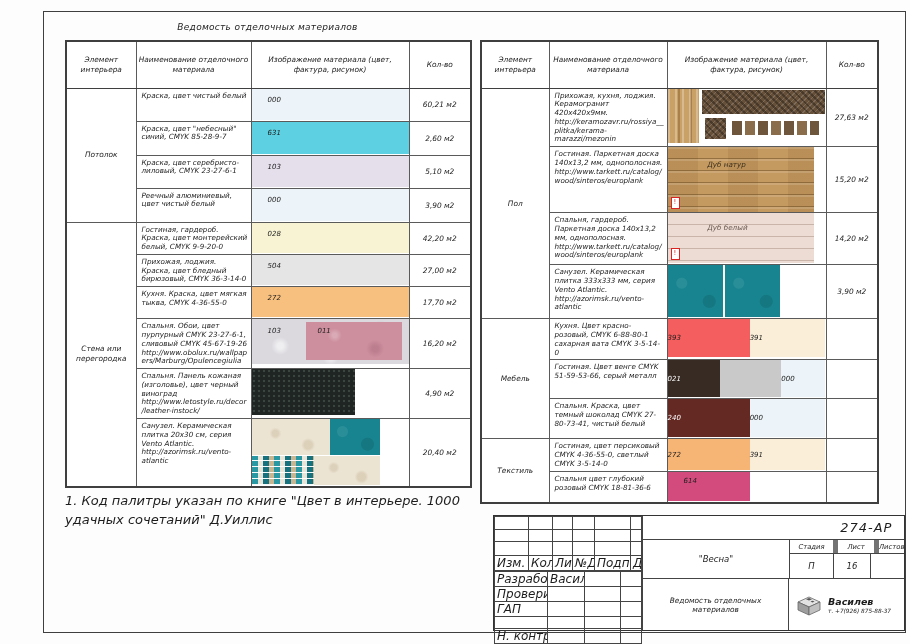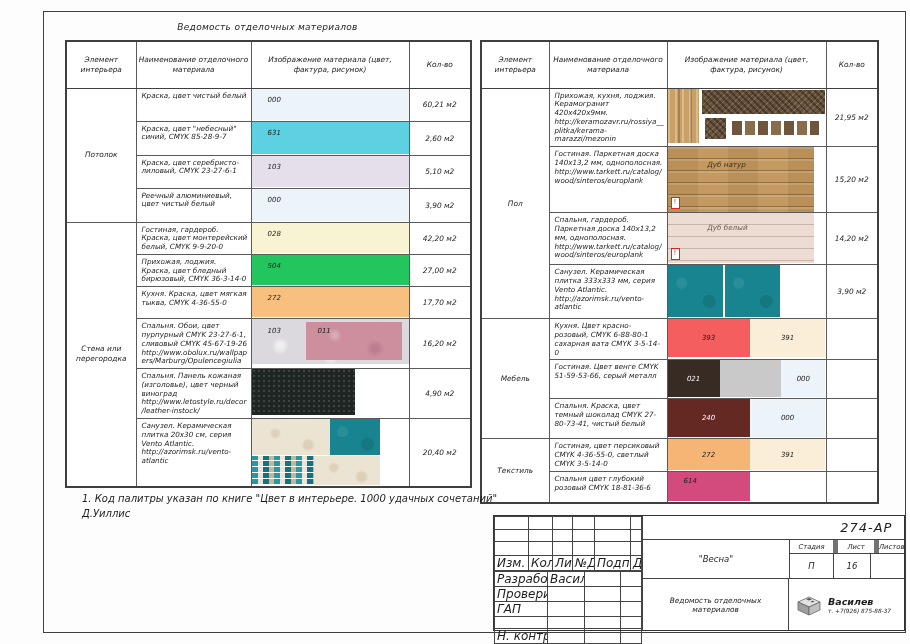--- a/index.html
+++ b/index.html
@@ -16,21 +16,21 @@
   .mat th{font-weight:normal;font-size:7.4px;line-height:1.3;padding:2px;text-align:center;vertical-align:middle}
   .mat tr.hdr th{border-bottom:1.5px solid #3f3f3f}
   td.el{text-align:center;vertical-align:middle;padding:2px;font-size:7.4px;line-height:1.3}
   td.nm{vertical-align:top;padding:3px 3px 2px 5px;line-height:1.22;font-size:7.2px;overflow-wrap:anywhere}
   td.qt{text-align:center;vertical-align:middle;font-size:7.4px}
   td.im{padding:0;vertical-align:top}
   .swrow{display:flex;width:100%}
   .sw{position:relative;height:100%}
   .w100{width:100%}
   .code{position:absolute;top:7px;left:16px;font-size:7px;white-space:nowrap}
-  .code.ctr{left:0;right:0;top:50%;transform:translateY(-50%);text-align:center}
+  .code.ctr{left:0;right:0;top:50%;transform:translateY(-50%);text-align:left}
   .code.light{color:#fff}
 
   .tilewrap{position:relative;width:100%;overflow:hidden}
   .abs{position:absolute}
 
   .wallpaper{position:relative;height:100%;background:#dbd9de;
     background-image:radial-gradient(circle at 18% 60%, rgba(255,255,255,.55) 3px, transparent 9px),
                      radial-gradient(circle at 82% 25%, rgba(198,196,204,.8) 4px, transparent 10px),
                      radial-gradient(circle at 50% 85%, rgba(255,255,255,.4) 3px, transparent 8px)}
   .wp-pink{position:absolute;left:35%;top:6%;width:61%;height:84%;
@@ -60,21 +60,21 @@
   .warn{position:absolute;left:3px;bottom:3px;width:7px;height:10px;background:#fff;border:1px solid #d22;
     color:#d22;font-size:7px;line-height:9px;text-align:center;font-style:normal}
   .wood-vert{background-color:#c9a066;
     background-image:repeating-linear-gradient(90deg, rgba(255,255,255,.28) 0 2px, transparent 2px 7px),
                      repeating-linear-gradient(90deg, transparent 0 10px, rgba(120,80,30,.4) 10px 12px)}
   .bronze{background-color:#66503a;
     background-image:repeating-linear-gradient(45deg, rgba(0,0,0,.3) 0 2px, transparent 2px 5px),
                      repeating-linear-gradient(-45deg, rgba(255,255,255,.16) 0 1px, transparent 1px 4px)}
   .minitiles{background:repeating-linear-gradient(90deg, #6e563c 0 10px, #ffffff 10px 13px, #8a6d4a 13px 23px, #ffffff 23px 26px)}
 
-  .notes{position:absolute;left:82px;top:492px;width:432px;font-size:10px;line-height:1.45}
+  .notes{position:absolute;left:65px;top:492px;width:432px;font-size:13px;line-height:1.45}
 
   .tb{position:absolute;left:493px;top:515px;width:412px;height:116px;border:1.5px solid #333;
      box-sizing:border-box;display:flex;background:#fff}
   .tb-left{width:148px;flex:none}
   .tb-left table{border-collapse:collapse;table-layout:fixed;width:148px}
   .tb-left td{border:1px solid #444;padding:0 2px;font-size:12px;white-space:nowrap;overflow:hidden}
   .tb-right{flex:1;display:flex;flex-direction:column;border-left:1px solid #444}
   .tb-doc{height:23px;flex:none;border-bottom:1px solid #444;display:flex;align-items:center;
      justify-content:flex-end;padding-right:12px;font-size:13px;letter-spacing:1px}
   .tb-project{height:27px;flex:none;border-bottom:1px solid #444;display:flex;flex-direction:column;
@@ -170,21 +170,21 @@
               <span class="code">028</span>
             </div>
           </div>
         </td>
     <td class="qt">42,20 м2</td>
   </tr>
   <tr style="height:32px">
     <td class="nm">Прихожая, лоджия. Краска, цвет бледный бирюзовый, CMYK 36-3-14-0</td>
     <td class="im">
           <div class="swrow" style="height:30px">
-            <div class="sw w100" style="background-color: #22c55e; text-decoration: underline;">
+            <div class="sw w100" style="background-color: #e5e5e5; text-decoration: underline;">
               <span class="code">504</span>
             </div>
           </div>
         </td>
     <td class="qt">27,00 м2</td>
   </tr>
   <tr style="height:32px">
     <td class="nm">Кухня. Краска, цвет мягкая тыква, CMYK 4-36-55-0</td>
     <td class="im">
           <div class="swrow" style="height:30px">
@@ -248,21 +248,21 @@
     <td class="el" rowspan="4">Пол</td>
     <td class="nm">Прихожая, кухня, лоджия. Керамогранит 420х420х9мм. http://keramozavr.ru/rossiya__plitka/kerama-marazzi/mezonin</td>
     <td class="im">
       <div class="tilewrap" style="height:54px">
         <div class="abs wood-vert" style="left:0;top:0;width:20%;height:100%"></div>
         <div class="abs bronze" style="left:22%;top:2%;width:78%;height:46%"></div>
         <div class="abs bronze" style="left:24%;top:55%;width:13%;height:38%"></div>
         <div class="abs minitiles" style="left:41%;top:60%;width:55%;height:26%"></div>
       </div>
     </td>
-    <td class="qt">21,95 м2</td>
+    <td class="qt">27,63 м2</td>
   </tr>
   <tr style="height:49px">
     <td class="nm">Гостиная. Паркетная доска 140х13,2 мм, однополосная. http://www.tarkett.ru/catalog/wood/sinteros/europlank</td>
     <td class="im">
       <div class="swrow" style="height:65px">
         <div class="sw wood-n" style="width: 93%; background-color: rgb(197, 154, 96);">
           <span class="wood-label">Дуб натур</span>
           <span class="warn">!</span>
         </div>
       </div>

